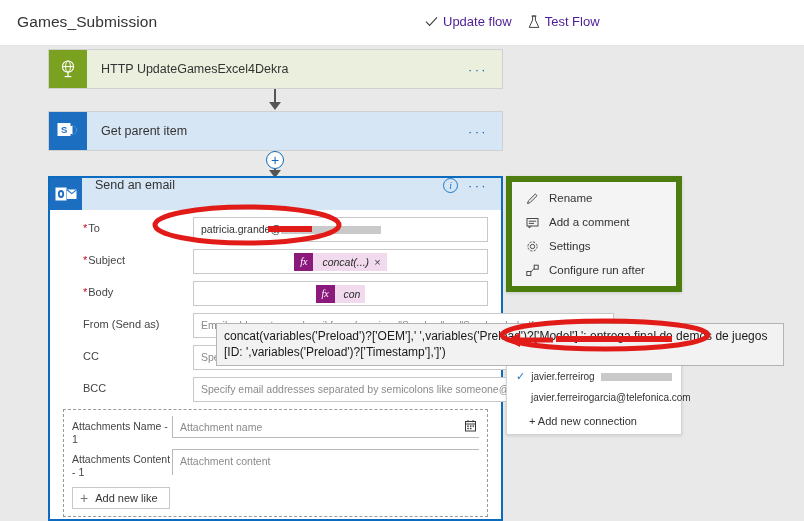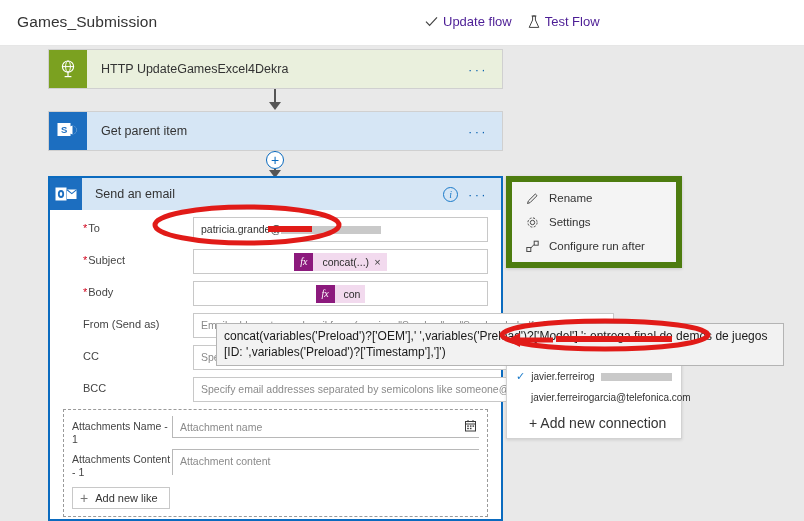--- a/index.html
+++ b/index.html
@@ -95,21 +95,21 @@
   }
 
   
   #card-email {
     position: absolute; left: 48px; top: 130px;
     width: 455px; height: 345px;
     background: #ffffff;
     border: 2px solid #0b6bbf;
   }
   .email-header {
-    display: flex; align-items: center;
+    display: flex; align-items: flex-start;
     height: 32px; background: #d6e6f5;
   }
   .email-header .card-icon { width: 32px; height: 32px; flex: 0 0 32px; background: #1c6ec0; }
   .email-header .card-label { font-size: 12.5px; padding-left: 13px; }
   .hdr-right { display: flex; align-items: center; gap: 10px; padding-right: 13px; }
   .info-icon {
     width: 15px; height: 15px; border-radius: 50%;
     border: 1.3px solid #1a7ac9; color: #1a7ac9;
     font-size: 10px; font-style: italic;
     display: flex; align-items: center; justify-content: center;
@@ -144,21 +144,21 @@
   .token {
     display: flex; align-items: center; height: 18px;
     background: #f2daee;
   }
   .token .fx {
     width: 19px; height: 18px; background: #8c1a7d;
     color: #fff; font-size: 10px; font-style: italic;
     font-family: "Liberation Serif", serif;
     display: flex; align-items: center; justify-content: center;
   }
-  .token .tk-text { font-size: 10.5px; color: #2b2b2b; padding: 0 5px 0 9px; }
+  .token .tk-text { font-size: 10.5px; color: #2b2b2b; padding: 0 5px 0 9px; font-style: italic; }
   .token .tk-x { font-size: 11px; color: #444; padding-right: 6px; cursor: pointer; }
 
   
   .attach-group {
     border: 1px dashed #9a9a9a;
     padding: 6px 8px 7px 8px;
     margin: 7px 0 8px 0;
   }
   .attach-row { display: flex; align-items: flex-start; margin-bottom: 4px; }
   .attach-label { flex: 0 0 100px; font-size: 10.5px; color: #444; line-height: 1.2; padding-top: 4px; }
@@ -207,21 +207,21 @@
     padding: 2px 11px 3px 11px;
   }
   .conn-item {
     display: flex; align-items: center; gap: 6px;
     height: 21px; padding: 0 9px;
     font-size: 10px; color: #333; cursor: pointer;
     white-space: nowrap;
   }
   .conn-check { color: #1a7ac9; font-size: 11px; width: 12px; }
   .conn-add {
-    font-size: 14px; color: #333; padding: 7px 9px 0 22px; cursor: pointer;
+    font-size: 11px; color: #333; padding: 7px 9px 0 22px; cursor: pointer;
   }
 
   
   .redact { display: inline-block; height: 8px; background: #c9c9c9; vertical-align: middle; }
 
   
   .tooltip {
     position: absolute; left: 216px; top: 277px;
     width: 568px;
     background: #f2f2f2;
@@ -428,20 +428,31 @@
         <span class="ctx-ico">
           <svg width="13" height="13" viewBox="0 0 13 13">
               <path d="M1.5 11.5 L2.4 8.9 L9.3 2 L11 3.7 L4.1 10.6 Z" stroke="#4a4a4a" stroke-width="1" fill="none"></path>
             </svg>
         </span>
         <span>Rename</span>
       </div>
       <div class="ctx-item">
         <span class="ctx-ico">
           <svg width="13" height="13" viewBox="0 0 13 13">
+              <rect x="1" y="2.5" width="11" height="7.5" stroke="#4a4a4a" stroke-width="1" fill="none"></rect>
+              <path d="M3 10 L3 12 L5.5 10" stroke="#4a4a4a" stroke-width="1" fill="none"></path>
+              <line x1="2.8" y1="5.2" x2="10.2" y2="5.2" stroke="#4a4a4a" stroke-width="1"></line>
+              <line x1="2.8" y1="7.4" x2="8" y2="7.4" stroke="#4a4a4a" stroke-width="1"></line>
+            </svg>
+        </span>
+        <span>Add a comment</span>
+      </div>
+      <div class="ctx-item">
+        <span class="ctx-ico">
+          <svg width="13" height="13" viewBox="0 0 13 13">
             <circle cx="6.5" cy="6.5" r="2.2" stroke="#4a4a4a" stroke-width="1" fill="none"></circle>
             <circle cx="6.5" cy="6.5" r="4.6" stroke="#4a4a4a" stroke-width="1" fill="none" stroke-dasharray="2.1 1.5"></circle>
           </svg>
         </span>
         <span>Settings</span>
       </div>
       <div class="ctx-item">
         <span class="ctx-ico">
           <svg width="13" height="13" viewBox="0 0 13 13">
             <rect x="0.8" y="7.5" width="4" height="4" stroke="#4a4a4a" stroke-width="1" fill="none"></rect>

